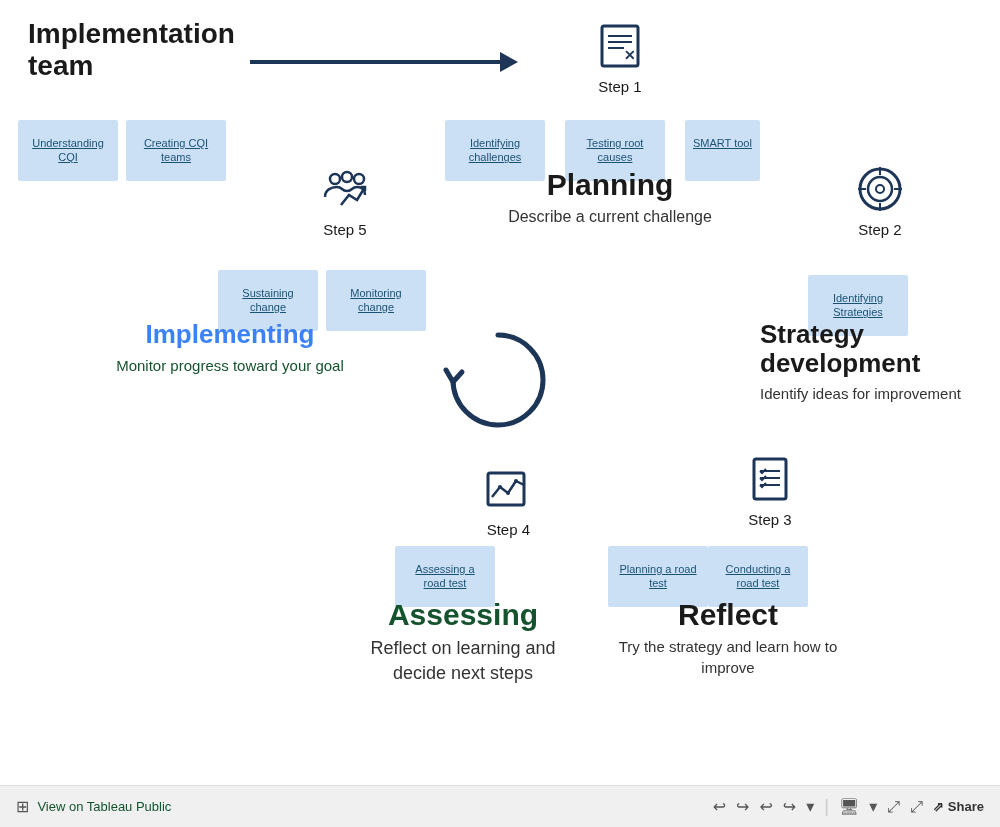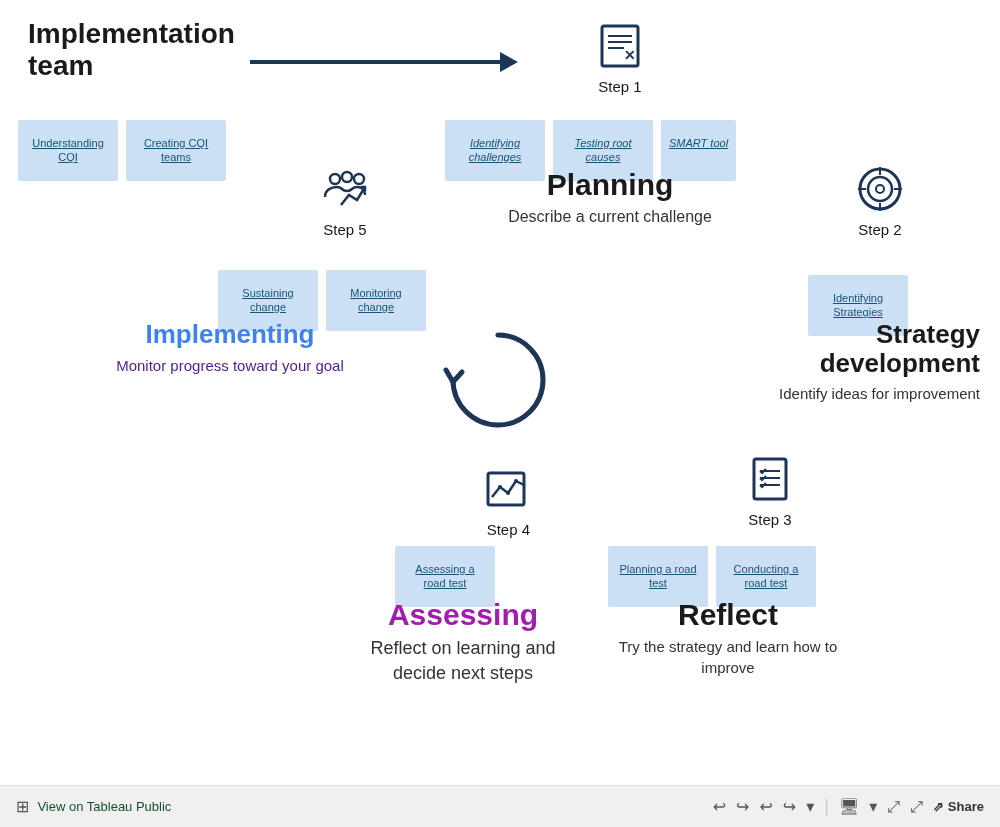--- a/index.html
+++ b/index.html
@@ -67,22 +67,21 @@
       font-weight: 500;
       margin-top: 4px;
     }
 
     
     .step1-links {
       position: absolute;
       top: 120px;
       left: 445px;
       display: flex;
-      gap: 8px;
-      font-style: italic;
+      gap: 20px;
     }
 
     
     .step2 {
       position: absolute;
       top: 165px;
       left: 830px;
       text-align: center;
       width: 100px;
     }
@@ -104,21 +103,21 @@
       text-align: center;
       width: 100px;
     }
 
     
     .step3-links {
       position: absolute;
       top: 546px;
       left: 608px;
       display: flex;
-      gap: 8px;
+      gap: 0;
     }
 
     
     .step4 {
       position: absolute;
       top: 465px;
       left: 430px;
       text-align: right;
       width: 100px;
     }
@@ -192,21 +191,21 @@
       color: #333;
       margin-top: 4px;
       line-height: 1.4;
     }
 
     
     .strategy-section {
       position: absolute;
       top: 320px;
       left: 760px;
-      text-align: right;
+      text-align: left;
       width: 220px;
     }
     .strategy-section h2 {
       font-size: 26px;
       font-weight: 900;
       color: #1a1a1a;
       line-height: 1.1;
     }
     .strategy-section p {
       font-size: 15px;
@@ -239,21 +238,21 @@
     .assessing-section {
       position: absolute;
       top: 598px;
       left: 358px;
       text-align: center;
       width: 210px;
     }
     .assessing-section h2 {
       font-size: 30px;
       font-weight: 900;
-      color: #a21caf;
+      color: #14532d;
     }
     .assessing-section p {
       font-size: 18px;
       color: #333;
       margin-top: 4px;
       line-height: 1.4;
     }
 
     
     .implementing-section {
@@ -264,21 +263,21 @@
       width: 240px;
     }
     .implementing-section h2 {
       font-size: 26px;
       font-weight: 900;
       color: #3b82f6;
       line-height: 1.1;
     }
     .implementing-section p {
       font-size: 15px;
-      color: #4c1d95;
+      color: #14532d;
       margin-top: 6px;
       line-height: 1.4;
     }
 
     
     .center-circle {
       position: absolute;
       top: 320px;
       left: 438px;
       width: 120px;

